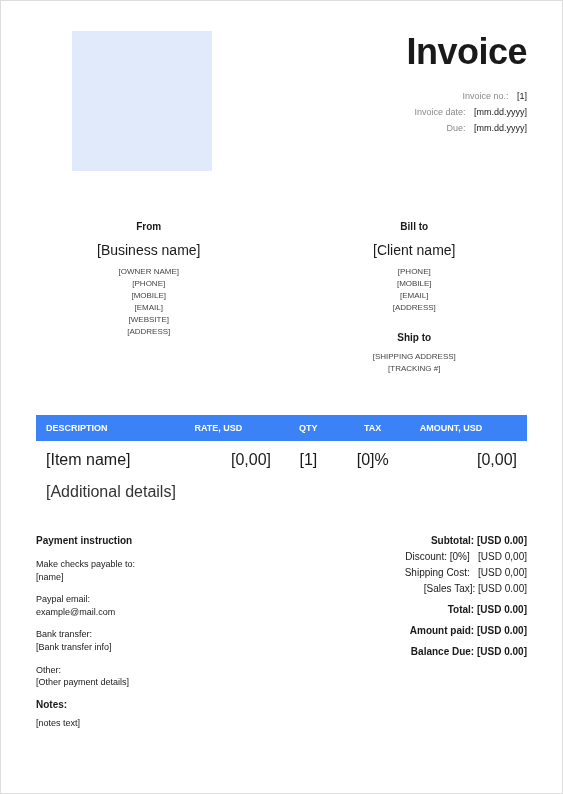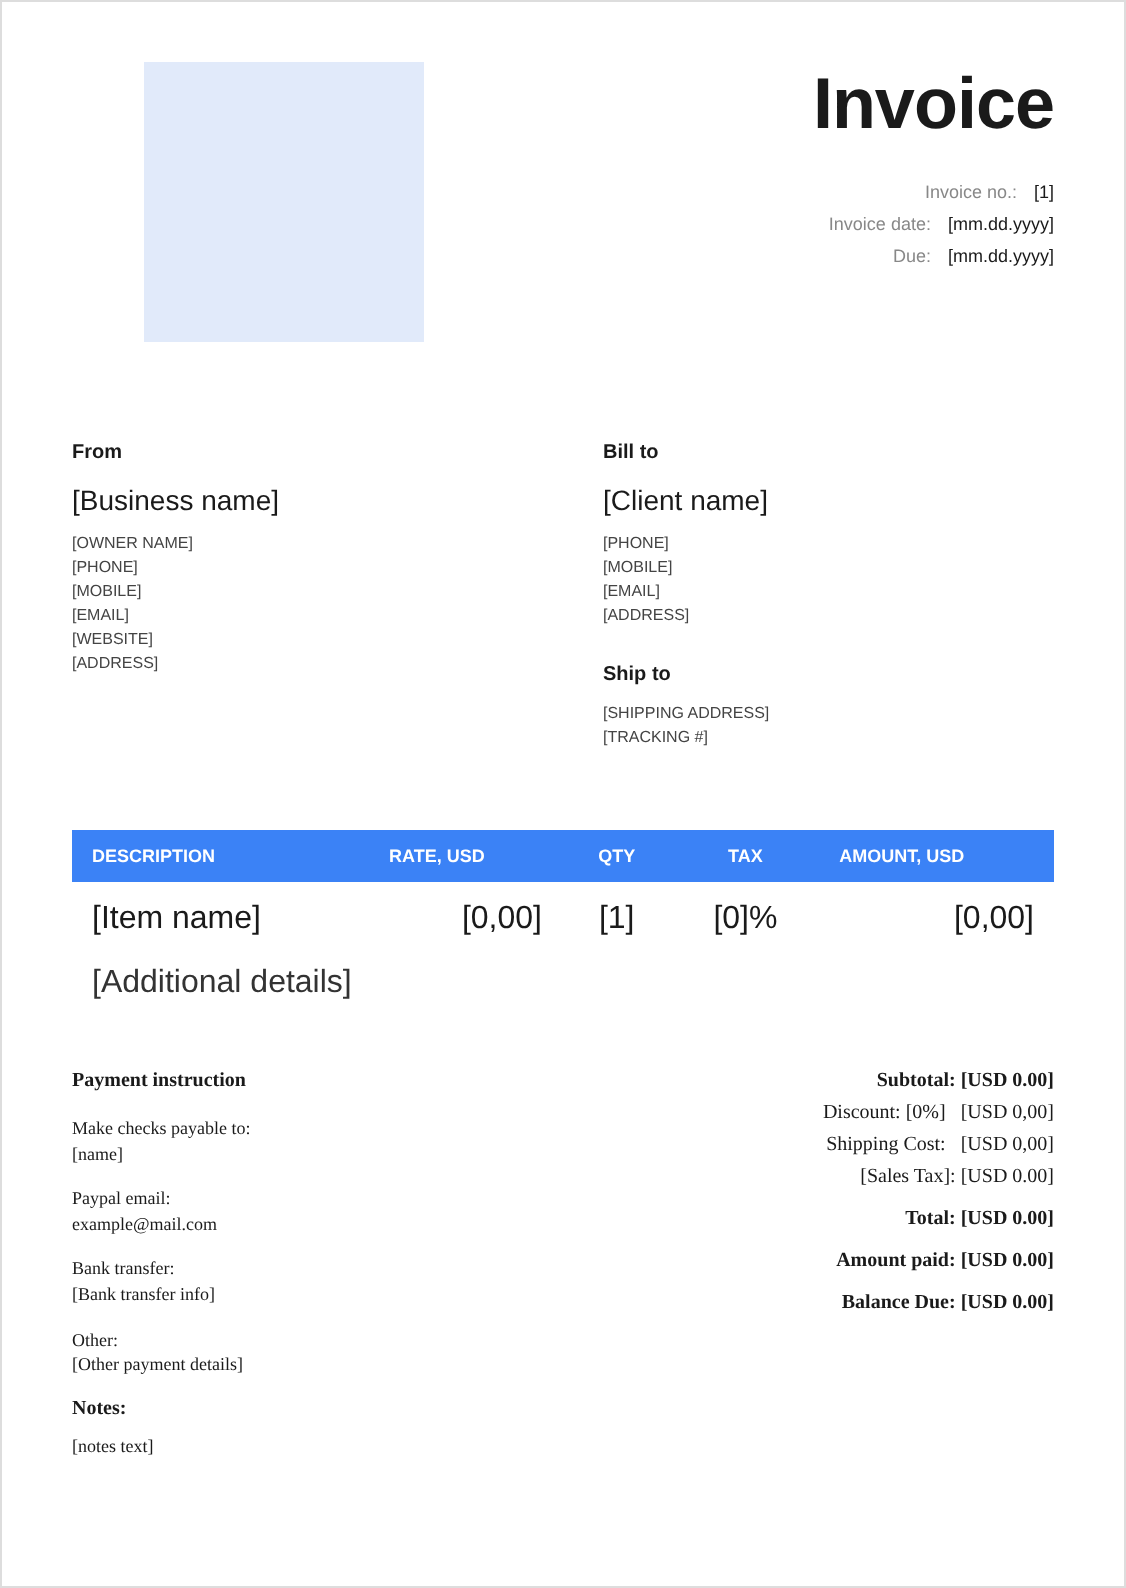--- a/index.html
+++ b/index.html
@@ -12,21 +12,21 @@
   padding: 30px 35px;
   font-size: 9px;
   color: #1a1a1a;
 }
 .top-row { display: flex; justify-content: space-between; align-items: flex-start; margin-bottom: 50px; padding-left: 36px; }
 .logo-box { width: 140px; height: 140px; background: #e1eafa; }
 .header-right { text-align: right; }
 .invoice-title { font-size: 36px; font-weight: 700; letter-spacing: -0.5px; margin-bottom: 18px; }
 .meta-line { font-size: 9px; margin-bottom: 6px; color: #888; }
 .meta-line .val { color: #1a1a1a; margin-left: 6px; }
-.parties { display: flex; gap: 40px; margin-bottom: 40px; }
+.parties { display: flex; gap: 40px; margin-bottom: 40px; text-align: center; }
 .party { flex: 1; }
 .party h4 { font-size: 10px; font-weight: 700; margin-bottom: 10px; }
 .party-name { font-size: 14px; margin-bottom: 8px; }
 .party-line { font-size: 8px; color: #444; line-height: 1.5; }
 .shipto { margin-top: 18px; }
 .shipto h4 { font-size: 10px; font-weight: 700; margin-bottom: 8px; }
 table.items { width: 100%; border-collapse: collapse; margin-bottom: 30px; }
 table.items thead th {
   background: #3b82f6;
   color: #fff;
@@ -34,21 +34,21 @@
   font-weight: 600;
   text-align: left;
   padding: 8px 10px;
 }
 table.items thead th.r { text-align: left; }
 table.items thead th.c { text-align: center; }
 table.items tbody td { padding: 10px 10px 4px; font-size: 16px; }
 table.items tbody td.r { text-align: right; }
 table.items tbody td.c { text-align: center; }
 .item-sub { font-size: 9px; padding: 0 10px 10px; color: #333; }
-.bottom { display: flex; gap: 30px; font-family: Liberation Serif, serif; }
+.bottom { display: flex; gap: 30px; }
 .pay-col { flex: 1; }
 .pay-col h4 { font-size: 10px; font-weight: 700; margin-bottom: 12px; }
 .pay-block { margin-bottom: 10px; font-size: 9px; line-height: 1.4; }
 .totals-col { flex: 1; text-align: right; font-size: 10px; }
 .totals-col .line { margin-bottom: 5px; }
 .totals-col .strong { font-weight: 700; }
 .notes { margin-top: 10px; }
 .notes h4 { font-size: 10px; font-weight: 700; margin-bottom: 8px; }
 </style>
 </head>

